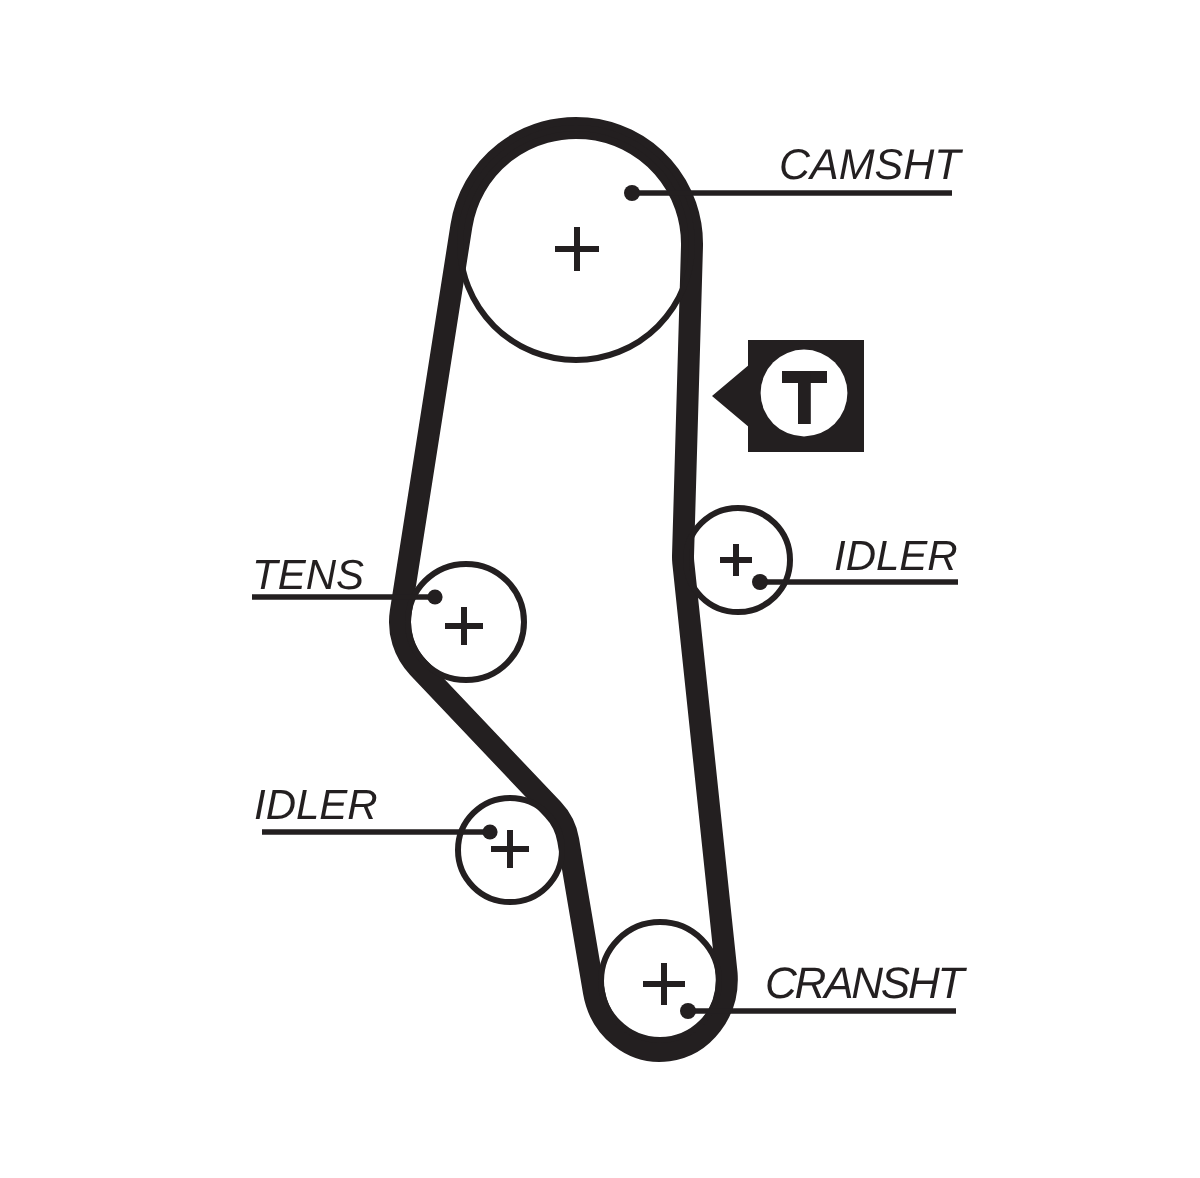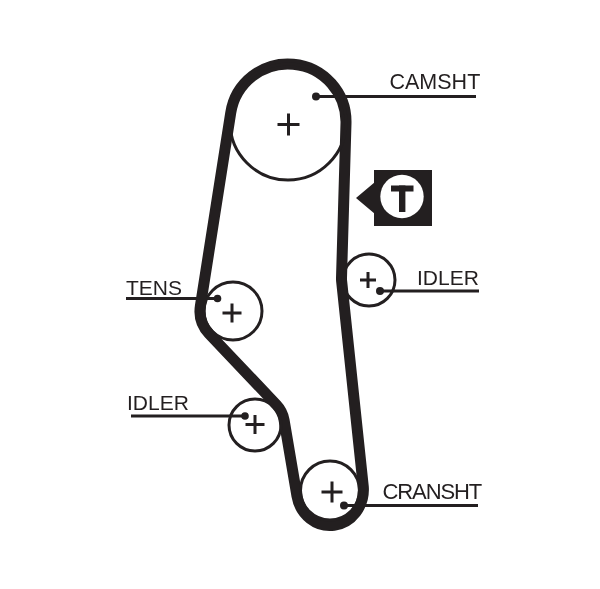--- a/index.html
+++ b/index.html
@@ -1,16 +1,16 @@
 <!DOCTYPE html>
 <html><head>
 <meta charset="utf-8">
 <style>
 html,body{margin:0;padding:0;background:#fff;}
-#wrap{position:relative;width:600px;height:589px;background:#fff;overflow:hidden;}
+#wrap{position:relative;width:600px;height:589px;background:#fff;overflow:hidden;font-style:italic;}
 svg{position:absolute;left:0;top:0;}
 .lbl{font-family:"Liberation Sans",sans-serif;font-size:21px;fill:#231f20;}
 </style>
 </head>
 <body>
 <div id="wrap">
 <svg width="600" height="589" viewBox="0 0 600 589">
 
   <path d="M 345.98 123.68 L 341.51 277.70 A 27.50 27.50 0 0 0 341.65 281.38 L 363.32 486.99 A 33.50 36.00 0 0 1 296.97 496.10 L 284.09 420.07 A 29.50 29.50 0 0 0 276.40 404.70 L 209.06 333.71 A 33.00 33.00 0 0 1 200.40 305.88 L 230.70 113.00 A 58.00 58.00 0 0 1 345.98 123.68 Z" fill="none" stroke="#231f20" stroke-width="11" stroke-linejoin="round"></path>
 

